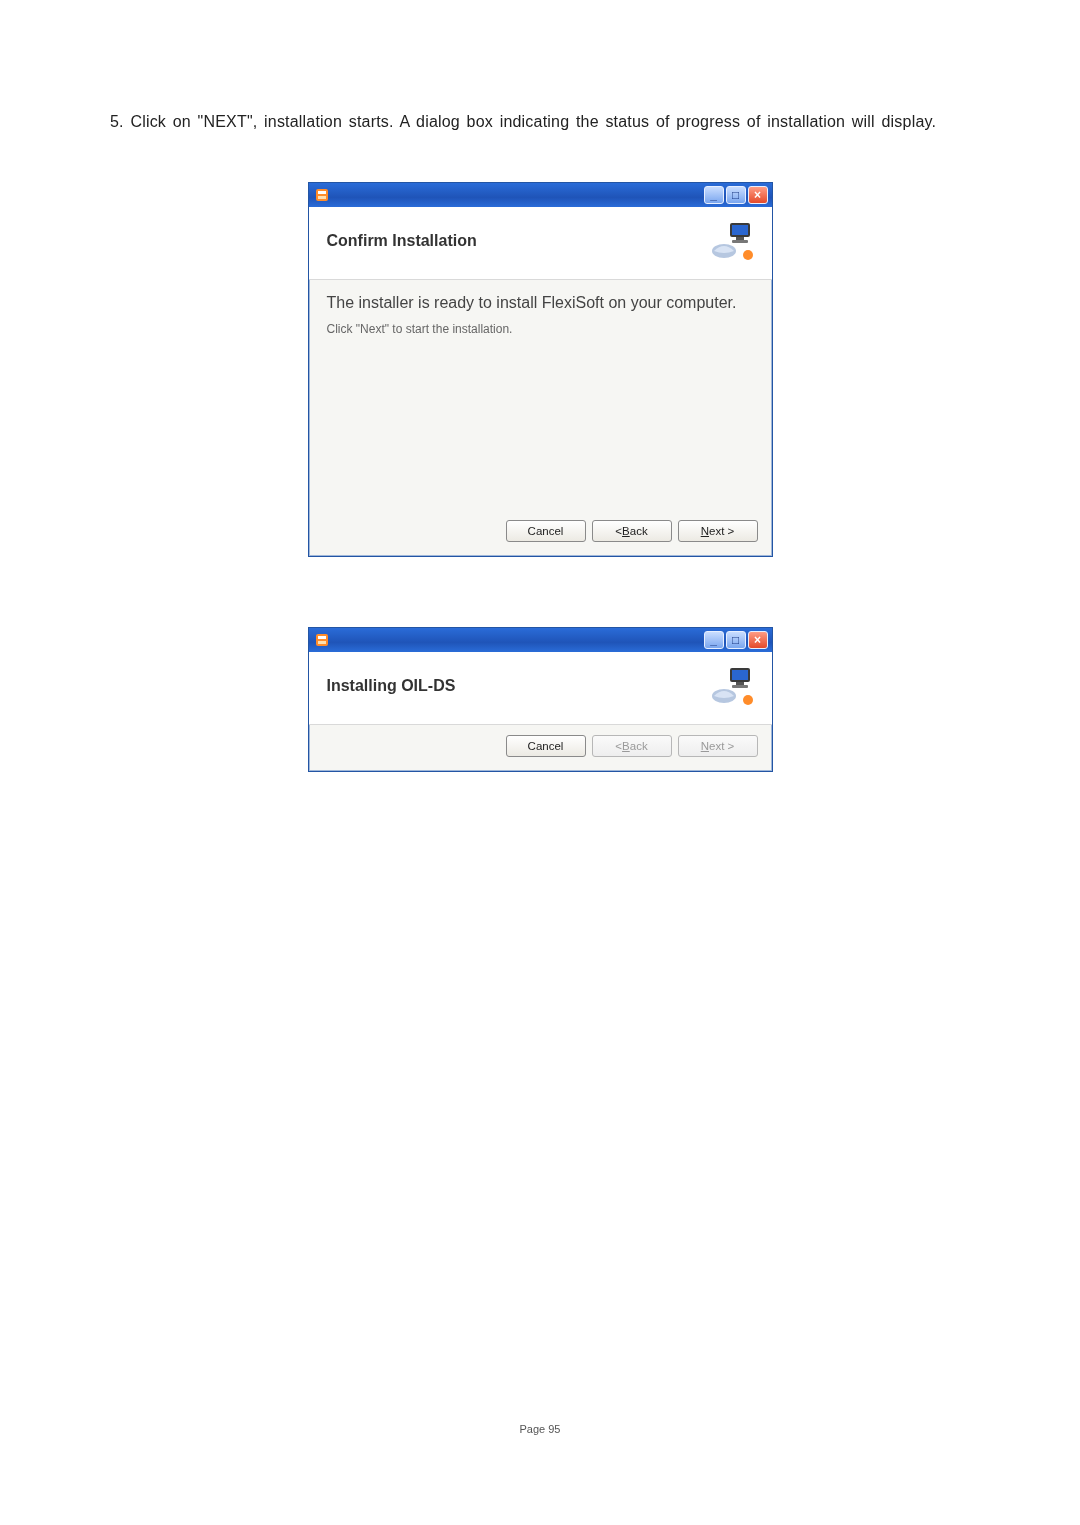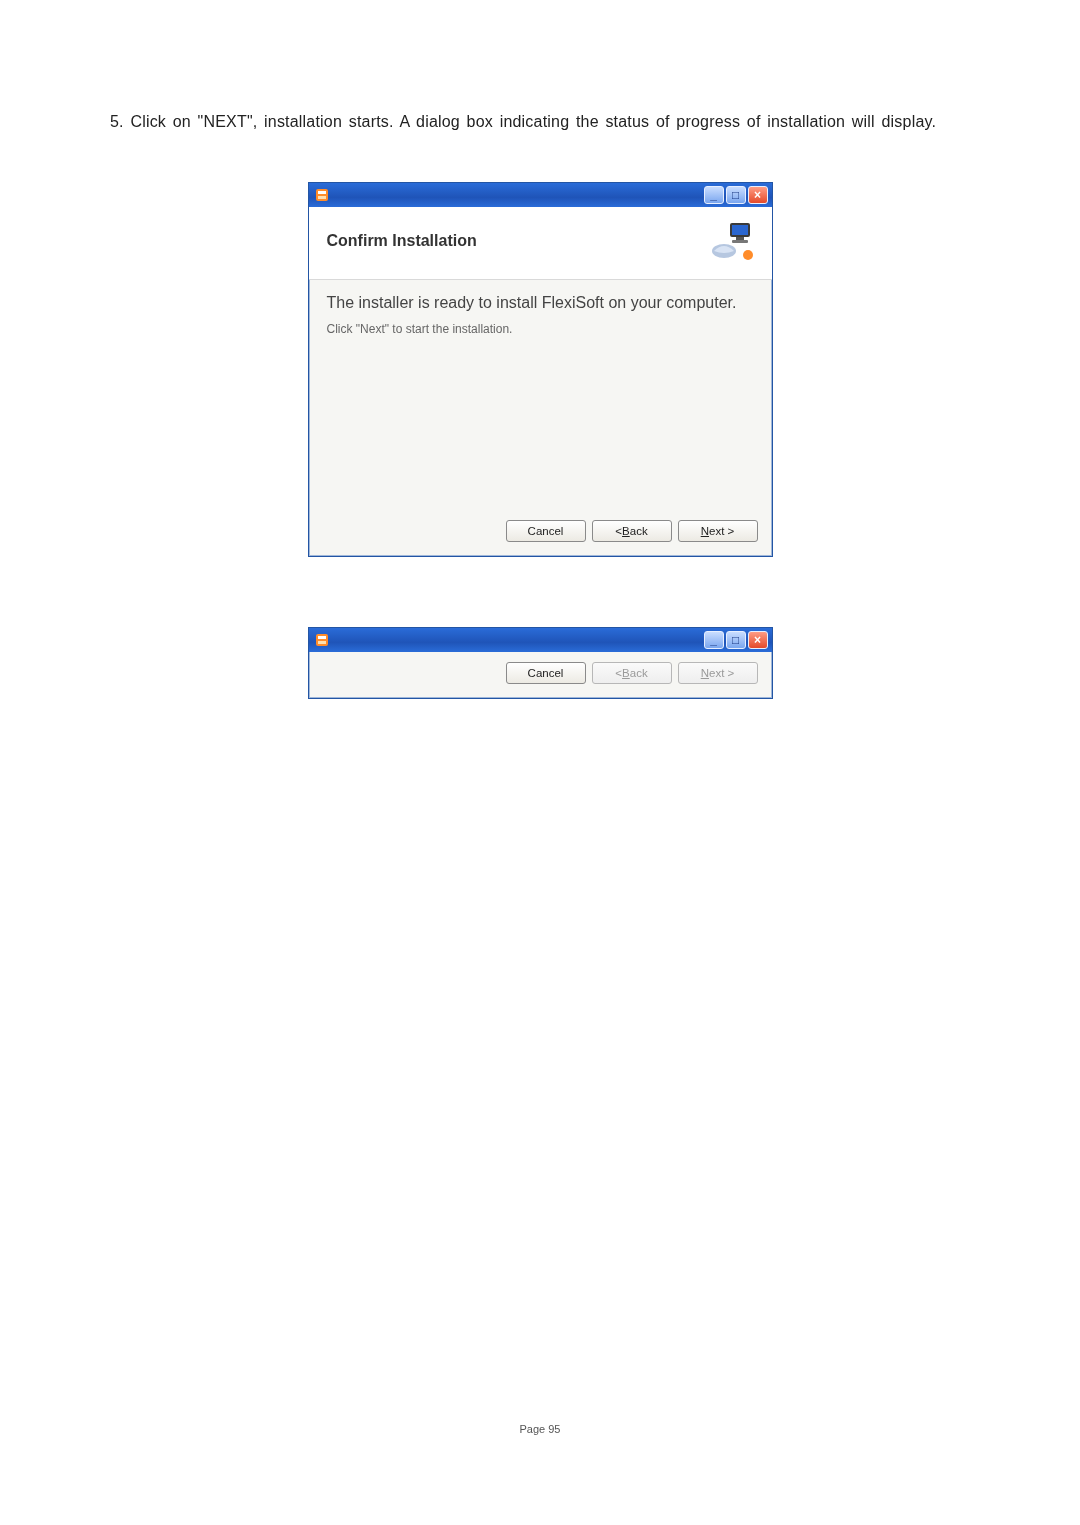--- a/index.html
+++ b/index.html
@@ -135,20 +135,34 @@
             </div>
           <div class="win-btn">
               <span>□</span>
             </div>
           <div class="win-btn close">
               <span>×</span>
             </div>
         </div>
       </div>
 
+      <div class="banner">
+        <h2>Installing OIL-DS</h2>
+        <span class="computer-icon">
+          <svg viewBox="0 0 46 40">
+            <rect x="20" y="2" width="20" height="14" rx="2" fill="#3a3a3a"></rect>
+            <rect x="22" y="4" width="16" height="10" fill="#2a66d0"></rect>
+            <rect x="26" y="16" width="8" height="3" fill="#555"></rect>
+            <rect x="22" y="19" width="16" height="3" rx="1" fill="#777"></rect>
+            <ellipse cx="14" cy="30" rx="12" ry="7" fill="#b6c7e0"></ellipse>
+            <path d="M4 30 Q14 20 24 30 Q14 34 4 30" fill="#d8e3f4"></path>
+            <circle cx="38" cy="34" r="5" fill="#ff8c2a"></circle>
+          </svg>
+        </span>
+      </div>
 
 
       <div class="dlg-footer">
         <div class="btn">Cancel</div>
         <div class="btn disabled">
             <span>&lt; </span>
             <span class="ul">B</span>
             <span>ack</span>
           </div>
         <div class="btn disabled">

